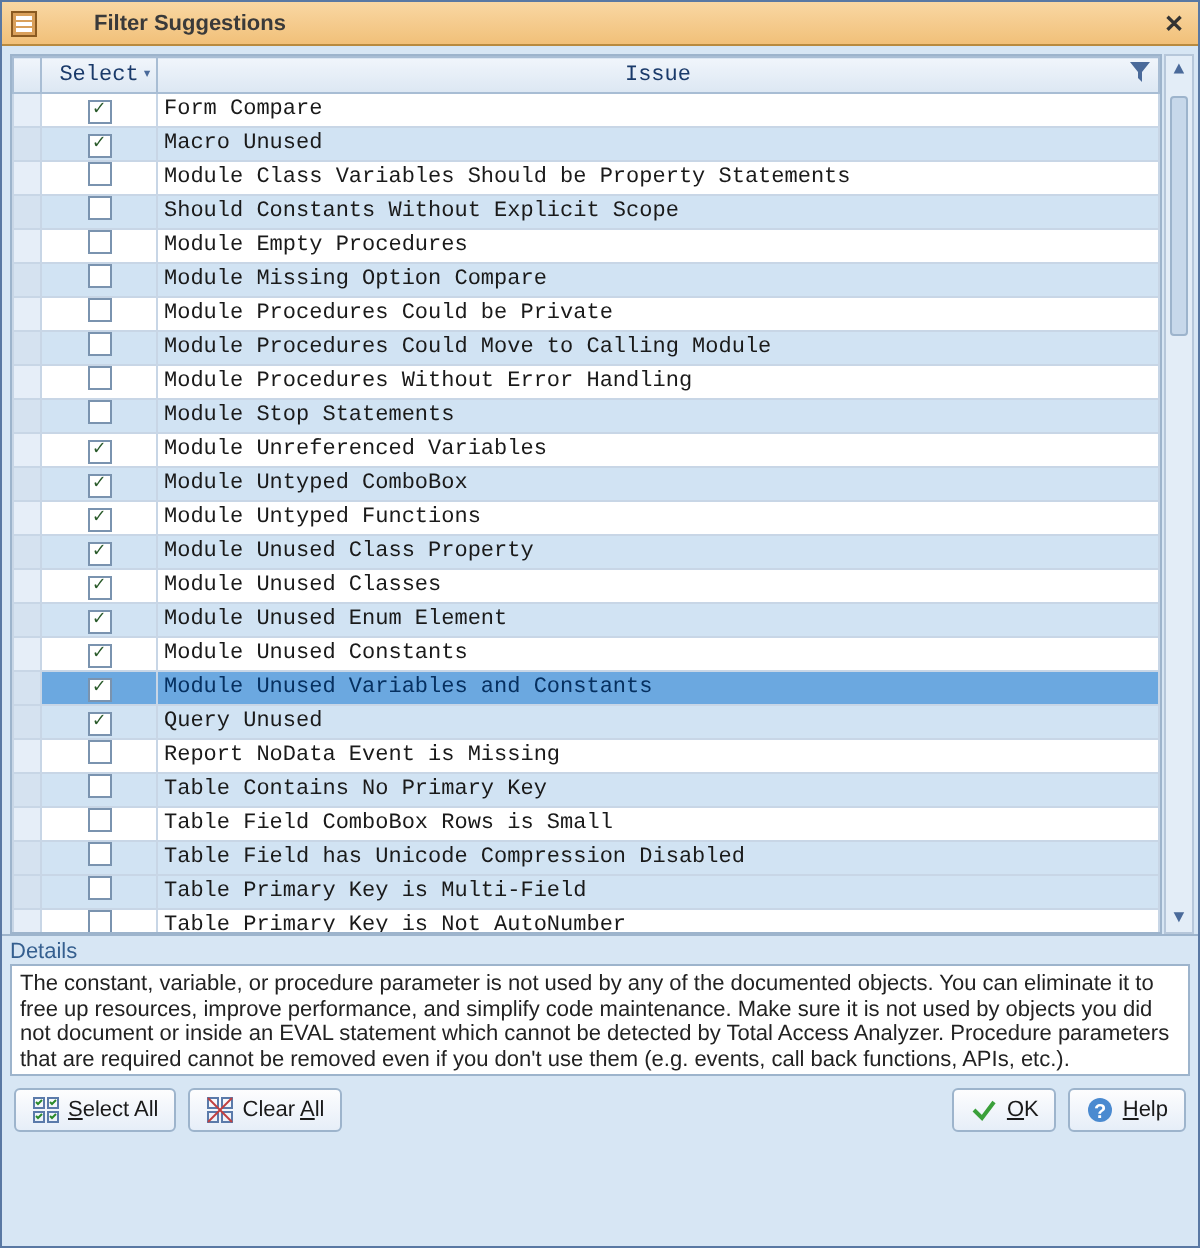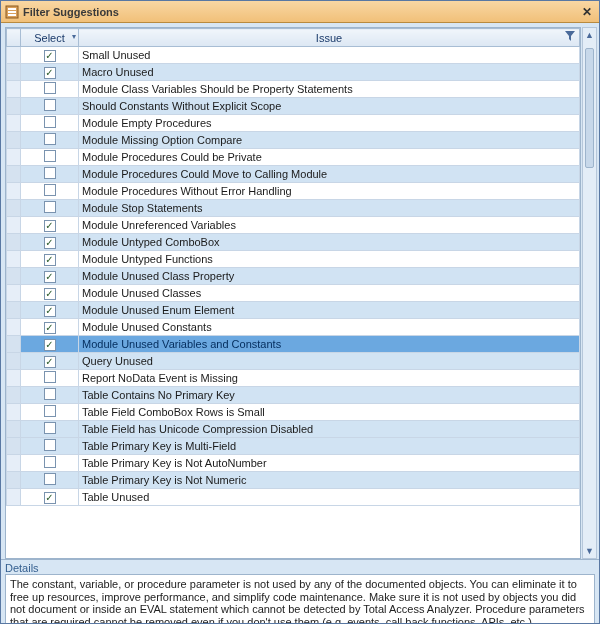--- a/index.html
+++ b/index.html
@@ -1,22 +1,22 @@
 <!DOCTYPE html>
 <html><head>
 <meta charset="utf-8">
 <style>
   * { box-sizing: border-box; }
   html, body { margin:0; padding:0; font-family: "Segoe UI", Tahoma, Arial, sans-serif; font-size:11px; color:#1a1a1a; }
   body { width:600px; height:624px; overflow:hidden; background:#d7e6f4; border:1px solid #5978a3; }
-  .titlebar { height:22px; background:linear-gradient(#f9d7a3,#f1c079); border-bottom:1px solid #b88a3f; display:flex; align-items:center; padding:0 4px; }
+  .titlebar { height:22px; background:linear-gradient(#f9d7a3,#f1c079); border-bottom:1px solid #b88a3f; display:flex; align-items:center; padding:0 4px;gap:24px; }
   .titlebar .app-icon { width:14px; height:14px; margin-right:4px; display:inline-flex; align-items:center; justify-content:center; }
   .titlebar .title { font-weight:bold; color:#3a3a3a; flex:1; }
   .titlebar .close { width:16px; height:14px; display:flex; align-items:center; justify-content:center; cursor:pointer; font-size:12px; font-weight:bold; color:#333; }
-  .content { height:536px; position:relative; }
+  .content { height:444px; position:relative;font-family:Liberation Mono, monospace; }
   .grid-wrap { position:absolute; left:4px; top:4px; right:18px; bottom:0; background:#fff; border:1px solid #9db4cc; overflow:hidden; }
   .sbar { position:absolute; right:2px; top:4px; width:15px; bottom:0; background:#e3edf7; border:1px solid #b6c7da; }
   .sbar .up,.sbar .down { height:14px; display:flex; align-items:center; justify-content:center; color:#4a6a9a; font-size:9px; }
   .sbar .down { position:absolute; bottom:0; width:100%; }
   .sbar .thumb { position:absolute; left:2px; right:2px; top:20px; height:120px; background:#c7d8ea; border:1px solid #9db4cc; border-radius:2px; }
   table { border-collapse:collapse; width:100%; table-layout:fixed; }
   thead th { background:linear-gradient(#f0f5fb,#dce7f3); border:1px solid #a8bdd4; height:18px; font-weight:normal; color:#1a3a6a; position:relative; }
   thead th.sel-head { width:58px; }
   thead th.row-head { width:14px; }
   thead th .dd { position:absolute; right:2px; top:3px; font-size:8px; color:#4a6a9a; }
@@ -75,21 +75,21 @@
                   <path d="M0 0 H10 L6 5 V10 L4 8 V5 Z" fill="#4a6a9a"></path>
                 </svg>
             </span>
           </th>
         </tr>
       </thead>
       <tbody id="gridbody">
           <tr>
             <td class="rowhead"></td>
             <td class="chk"><span class="checkbox">✓</span></td>
-            <td>Small Unused</td>
+            <td>Form Compare</td>
           </tr>
           <tr class="alt">
             <td class="rowhead"></td>
             <td class="chk"><span class="checkbox">✓</span></td>
             <td>Macro Unused</td>
           </tr>
           <tr>
             <td class="rowhead"></td>
             <td class="chk"><span class="checkbox"></span></td>
             <td>Module Class Variables Should be Property Statements</td>

